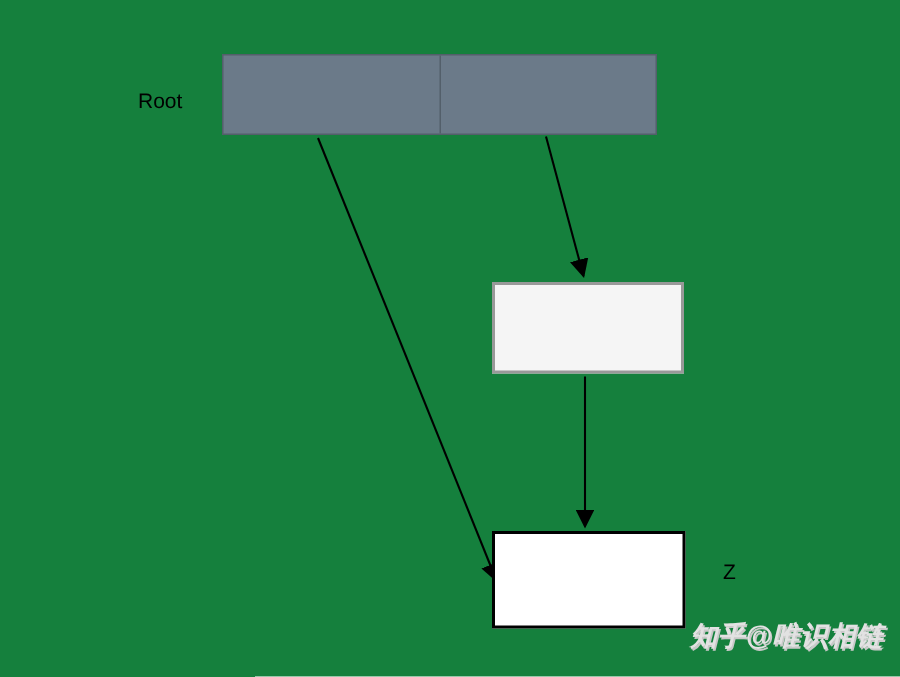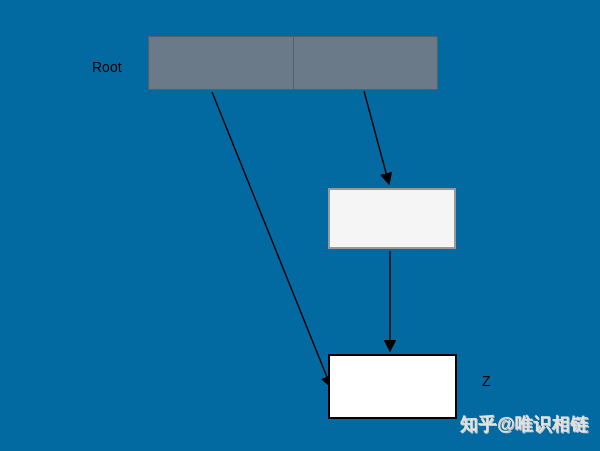--- a/index.html
+++ b/index.html
@@ -1,21 +1,21 @@
 <!DOCTYPE html>
 <html><head>
 <meta charset="utf-8">
 <style>
   * { margin: 0; padding: 0; box-sizing: border-box; }
   html, body { background: #ffffff; font-family: "Liberation Sans", sans-serif; }
   .canvas {
     position: relative;
     width: 600px;
     height: 451px;
-    background: #0369a1;
+    background: #15803d;
     overflow: hidden;
   }
   .edges-layer {
     position: absolute;
     left: 0; top: 0;
     width: 600px; height: 451px;
     pointer-events: none;
   }
   .node {
     position: absolute;
@@ -52,20 +52,21 @@
   .label-z { left: 482px; top: 374px; }
   .watermark {
     position: absolute;
     right: 11px; bottom: 15px;
     font-size: 18px;
     font-weight: bold;
     color: #e2e2e2;
     text-shadow: 1px 1px 0 #c8c8c8;
     letter-spacing: 0.5px;
     white-space: nowrap;
+    font-style: italic;
   }
 </style>
 </head>
 <body>
 
 <div class="canvas">
 
   <svg id="edges-svg" class="edges-layer" viewBox="0 0 600 451" xmlns="http://www.w3.org/2000/svg">
     <defs>
       <marker id="arrowhead" markerWidth="9" markerHeight="9" refX="8" refY="4.5" orient="auto" markerUnits="strokeWidth">

